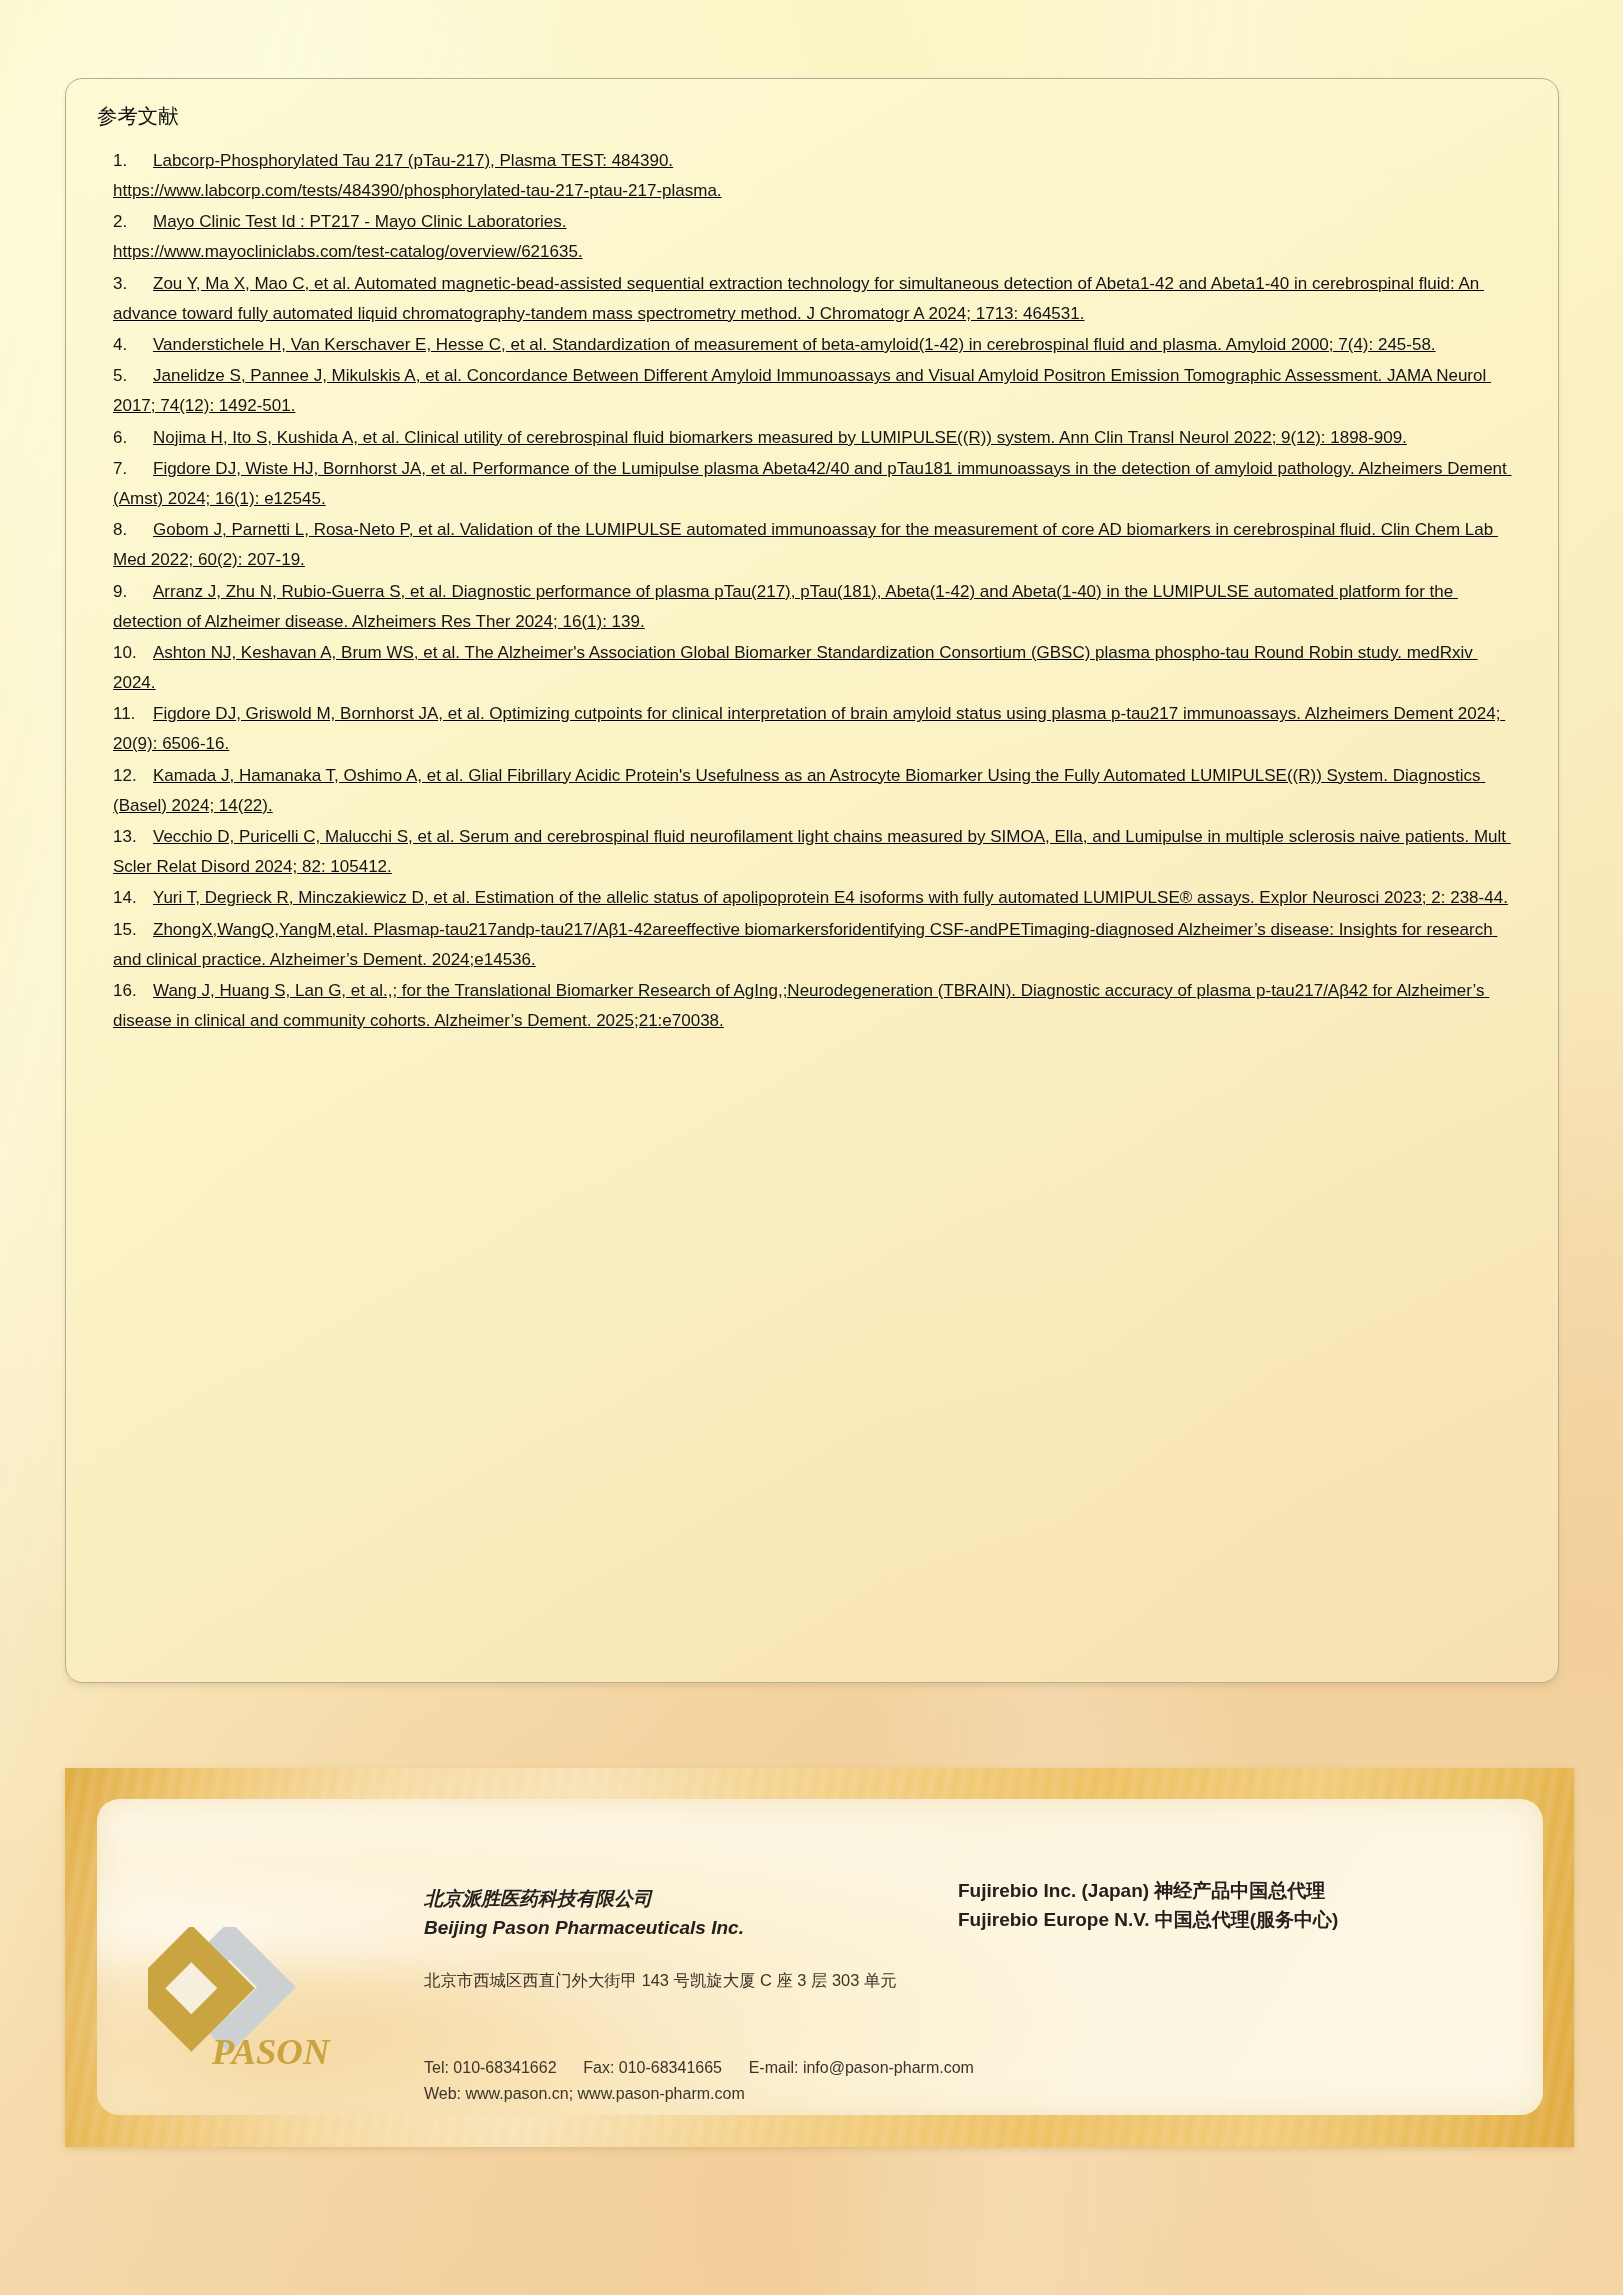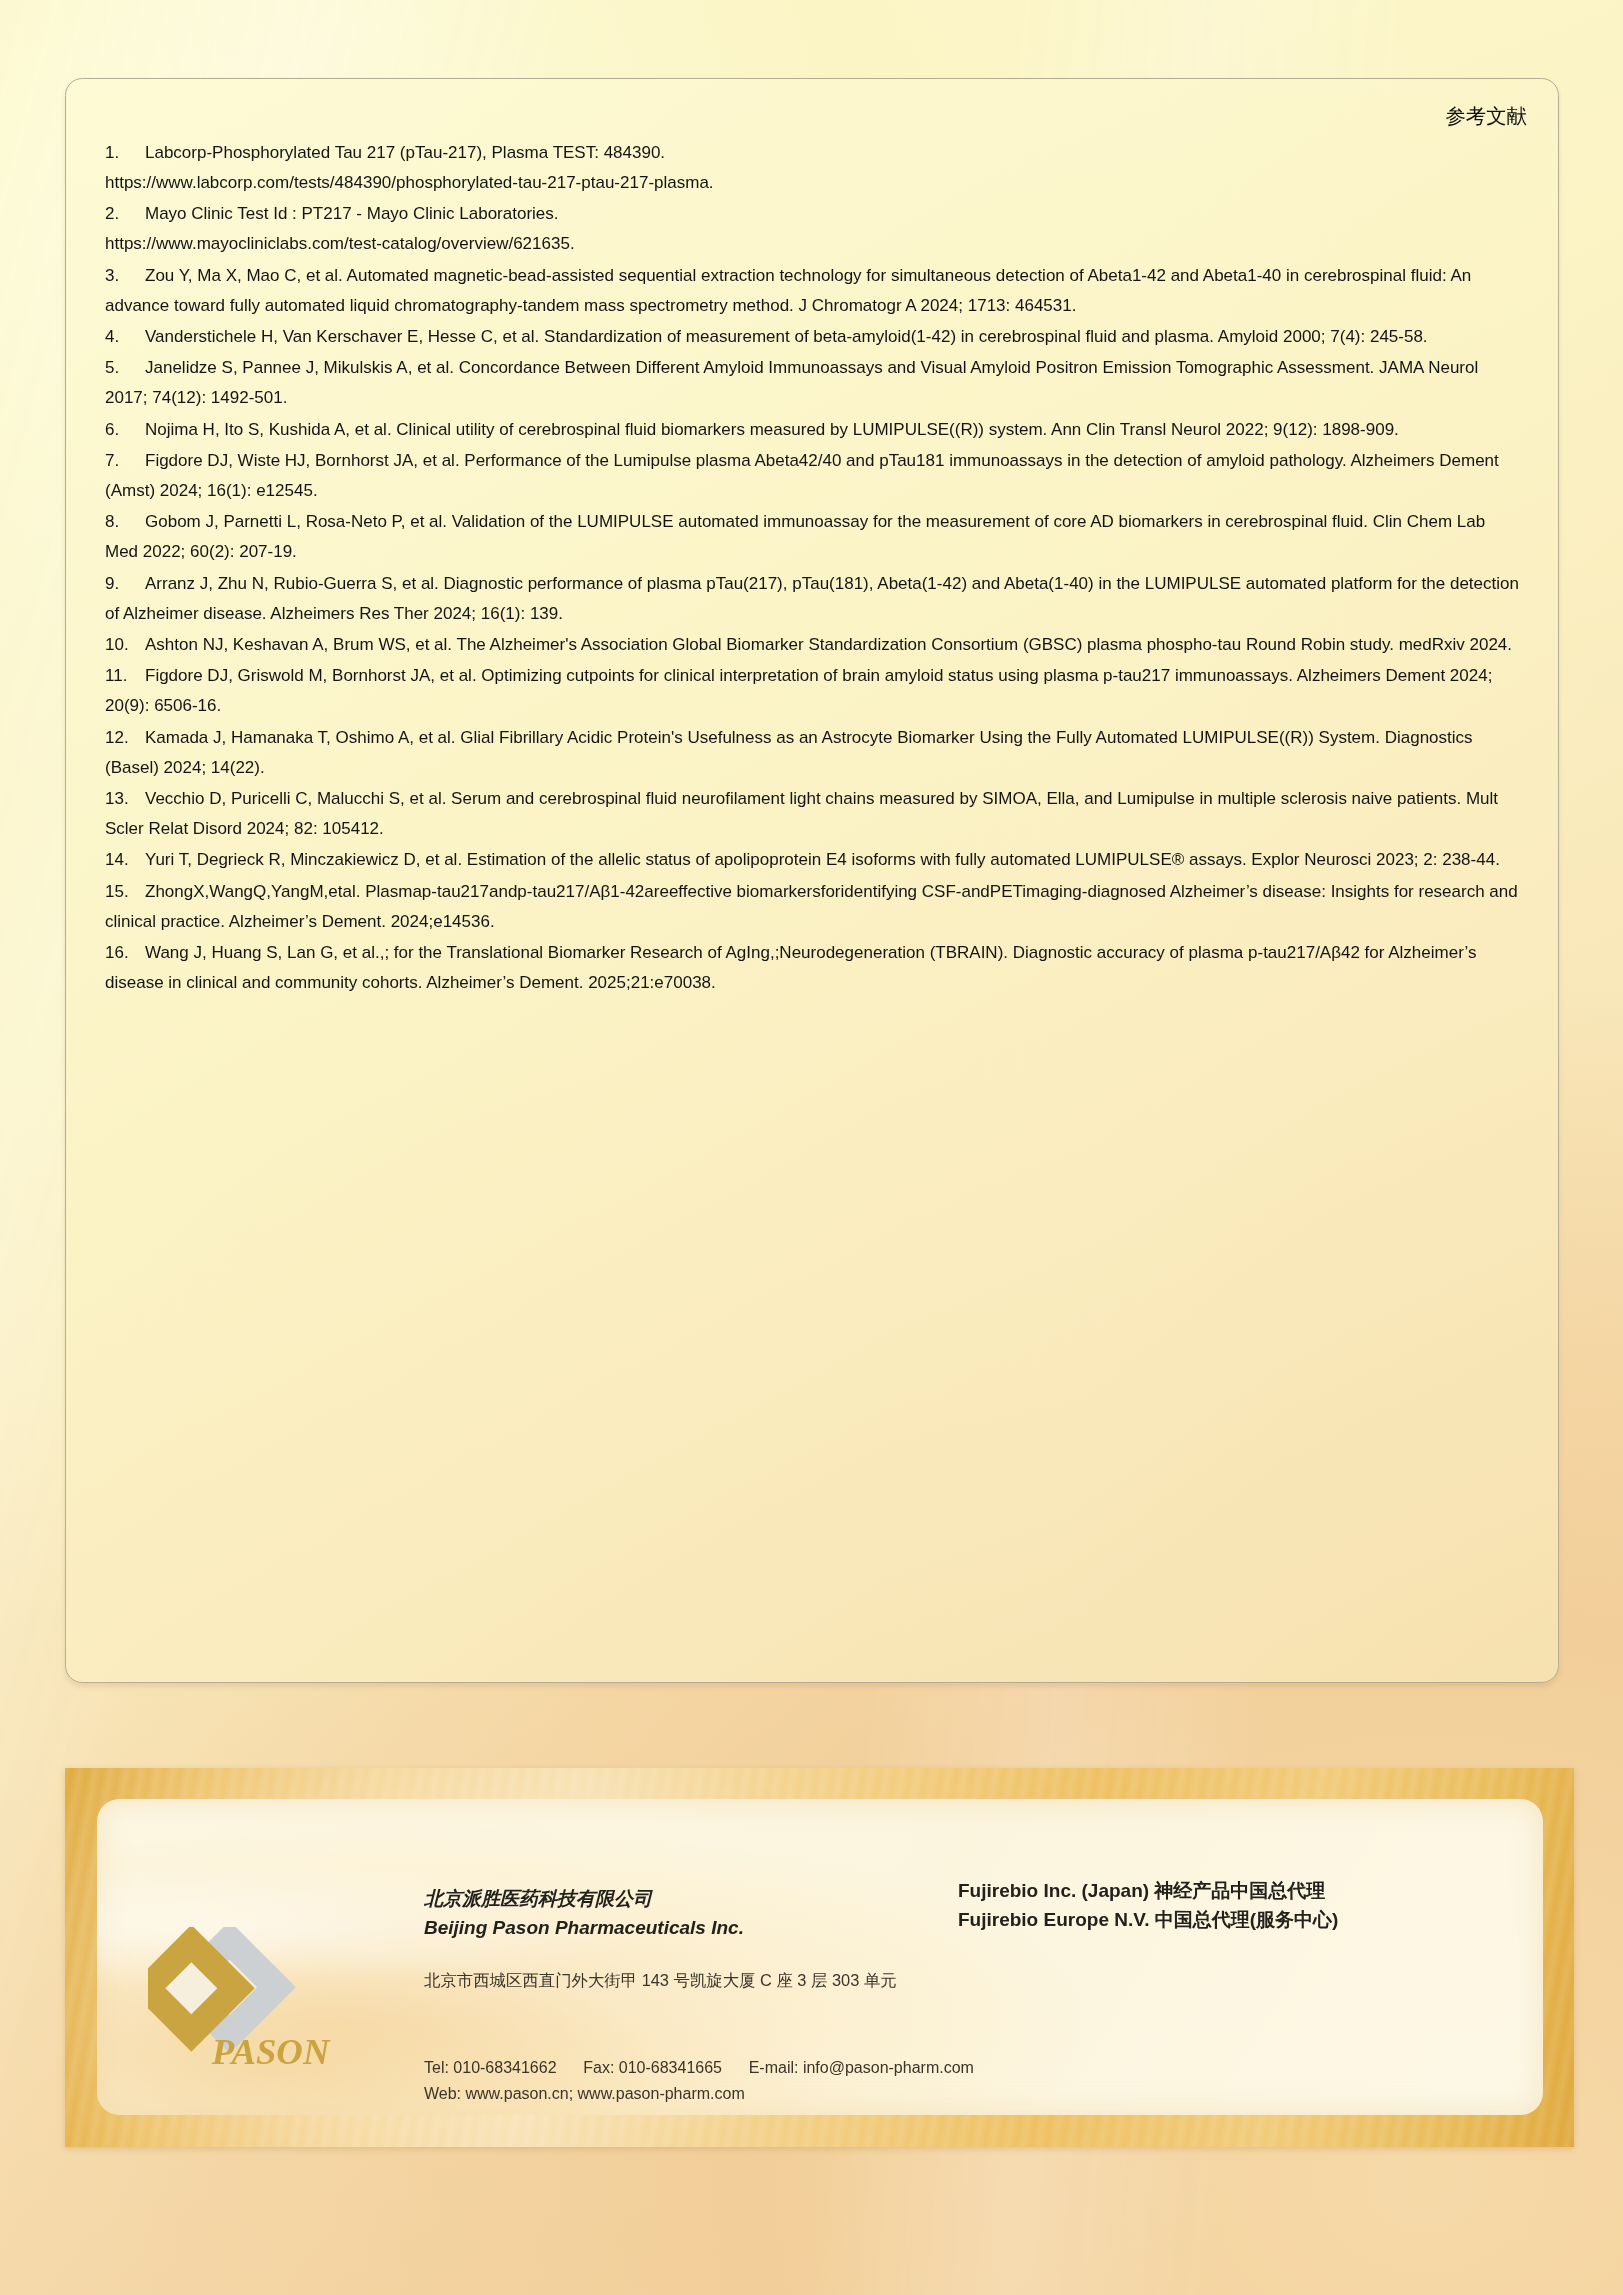--- a/index.html
+++ b/index.html
@@ -47,26 +47,26 @@
     box-shadow: 0 3.1px 5.1px rgba(140,120,80,0.16);
     padding: 23.5px 31px 15.3px 31px;
     overflow: hidden;
   }
   .ref-title {
     font-size: 20.4px;
     color: #111111;
     line-height: 1.35;
     margin: 0 0 7.2px 0;
     font-family: "DejaVu Sans", "Liberation Sans", sans-serif;
-    text-align: right;
   }
   .ref-list {
     list-style: none;
-    margin: 8px;
+    margin: 16px;
     padding: 0;
+    text-decoration: underline;
   }
   .ref-item {
     font-size: 17px;
     line-height: 1.76;
     color: #141414;
     margin: 0 0 1.5px 0;
     text-align: left;
     white-space: pre-wrap;
   }
   .ref-num {

